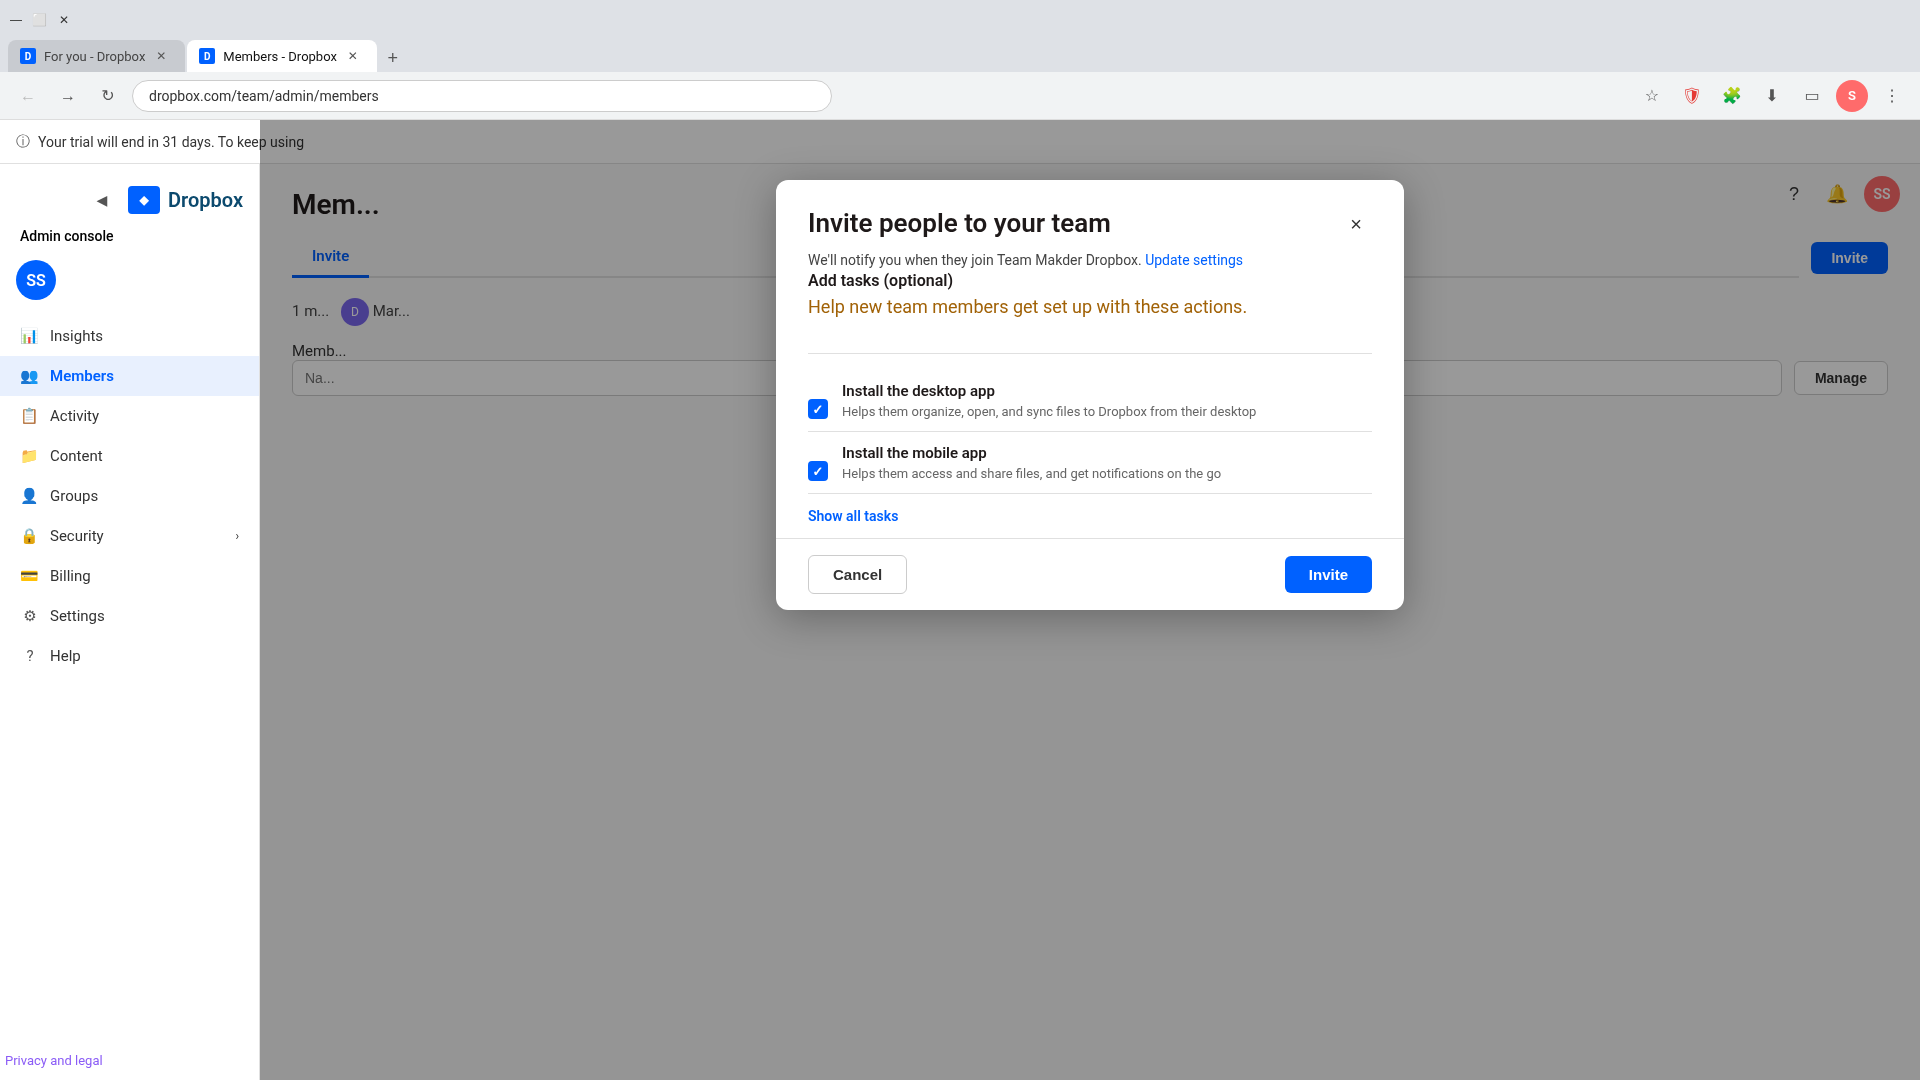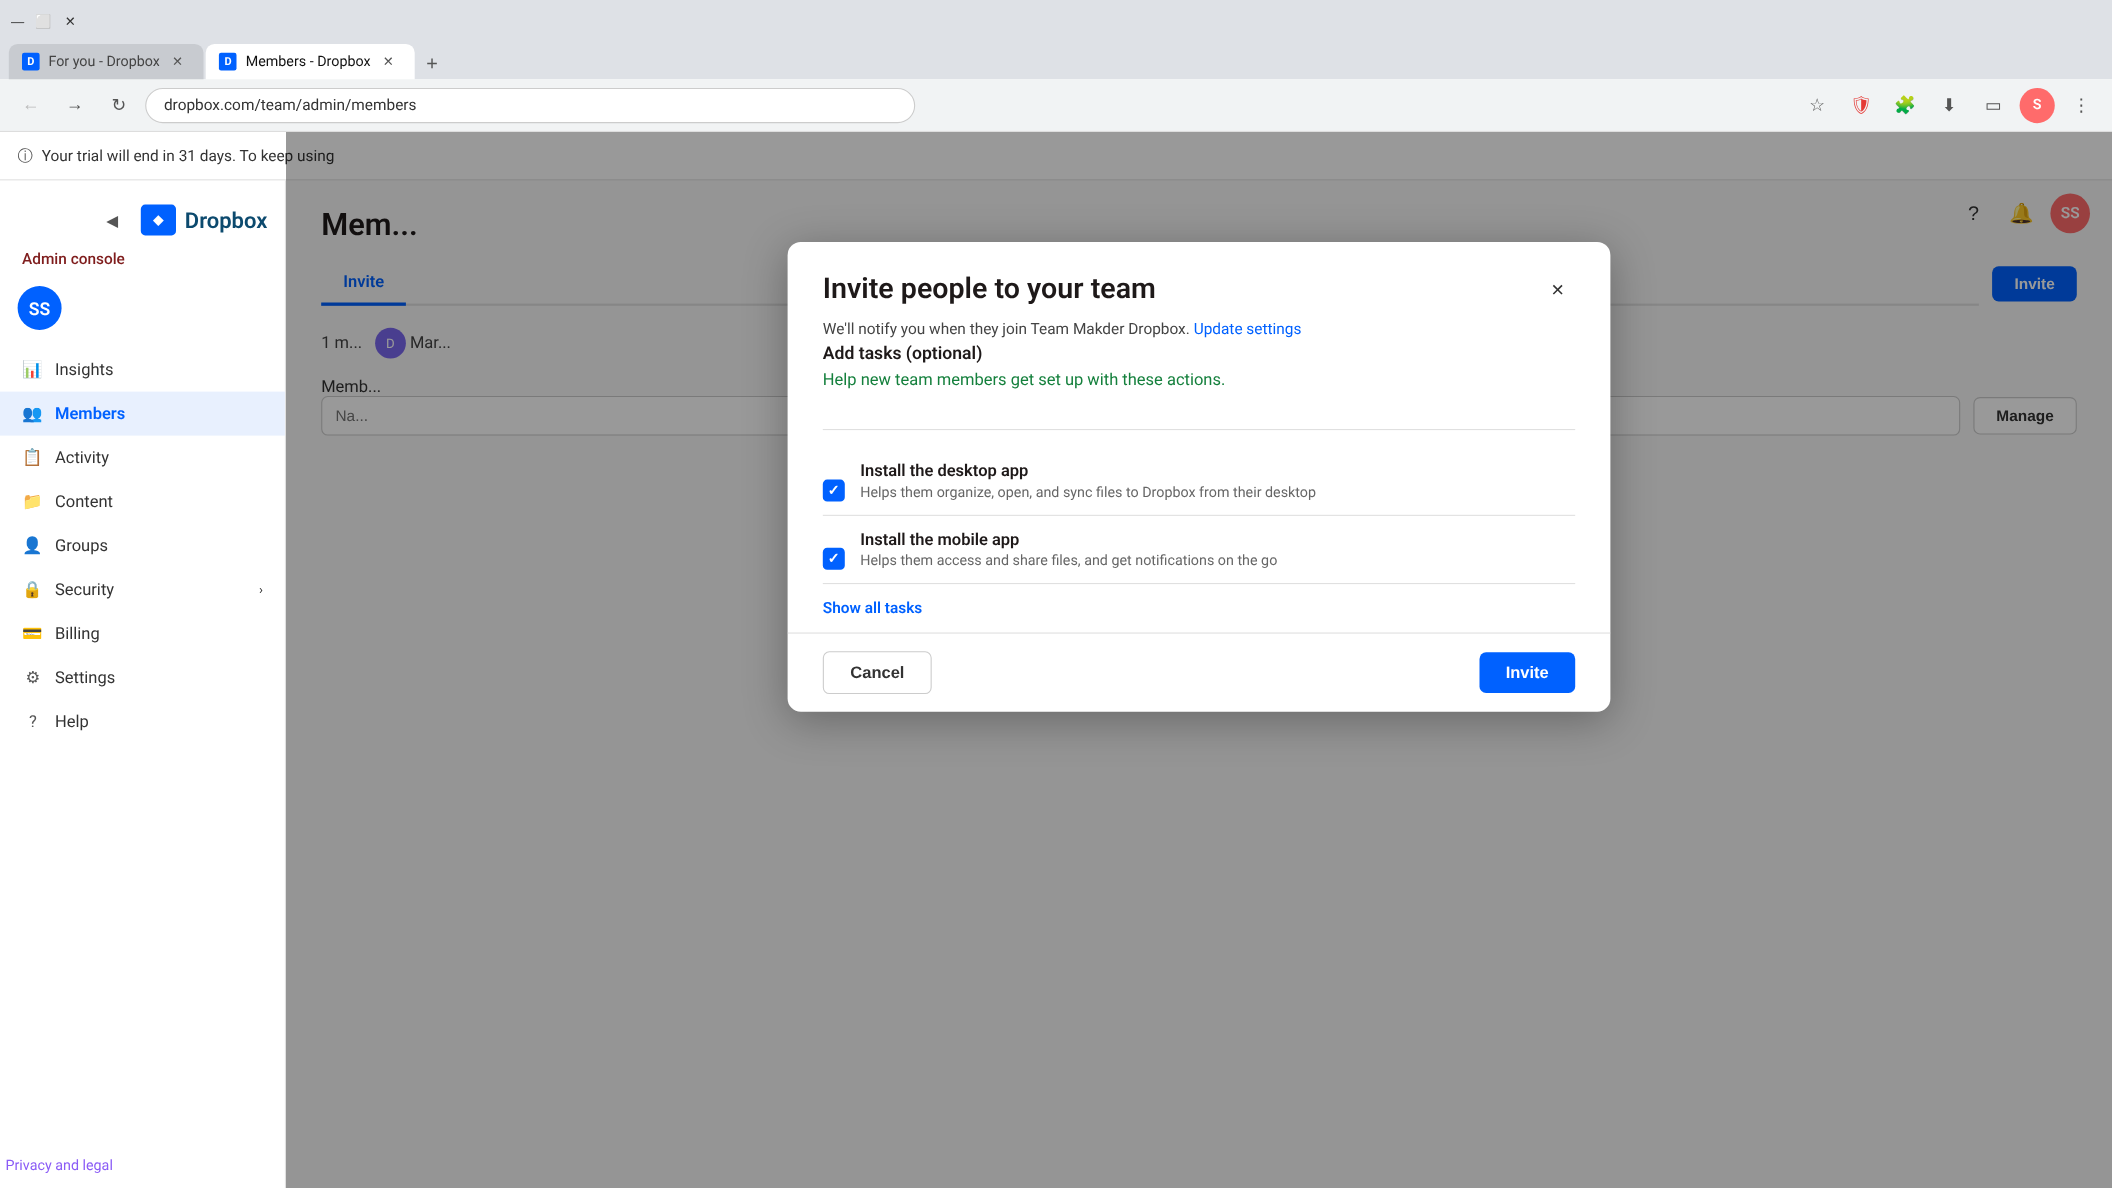--- a/index.html
+++ b/index.html
@@ -394,26 +394,25 @@
       display: flex;
       align-items: flex-start;
       justify-content: center;
       padding-top: 60px;
     }
 
     
     .modal {
       background: #fff;
       border-radius: 12px;
-      width: 748px;
+      width: 628px;
       max-height: 80vh;
       overflow: hidden;
       box-shadow: 0 8px 40px rgba(0,0,0,0.3);
       position: relative;
-      margin-top: 40px;
     }
 
     .modal-header {
       padding: 28px 32px 0 32px;
       display: flex;
       align-items: flex-start;
       justify-content: space-between;
     }
 
     .modal-title {
@@ -483,22 +482,22 @@
     }
 
     .tasks-title {
       font-size: 16px;
       font-weight: 600;
       color: #1e1919;
       margin-bottom: 6px;
     }
 
     .tasks-subtitle {
-      font-size: 15px;
-      color: #15803d;
+      font-size: 18px;
+      color: #a16207;
       margin-bottom: 16px;
     }
 
     .task-divider {
       height: 1px;
       background: #e0e0e0;
       margin: 0 32px 16px 32px;
     }
 
     .task-item {
@@ -699,21 +698,21 @@
 
     <div class="sidebar">
       <div class="sidebar-header">
         <button class="sidebar-toggle">◀</button>
         <div class="dropbox-logo">
           <div class="dropbox-logo-icon">◆</div>
           <span class="dropbox-logo-text">Dropbox</span>
         </div>
       </div>
 
-      <div style="padding: 4px 20px 8px 20px; font-size:14px; color:#7f1d1d; font-weight:500;">Admin console</div>
+      <div style="padding: 4px 20px 8px 20px; font-size:14px; color:#000000; font-weight:500;">Admin console</div>
 
       <div class="sidebar-avatar">
         <span>SS</span>
       </div>
 
       <nav class="sidebar-nav">
         <div class="sidebar-item">
           <div class="sidebar-item-icon">📊</div>
           <span>Insights</span>
         </div>

